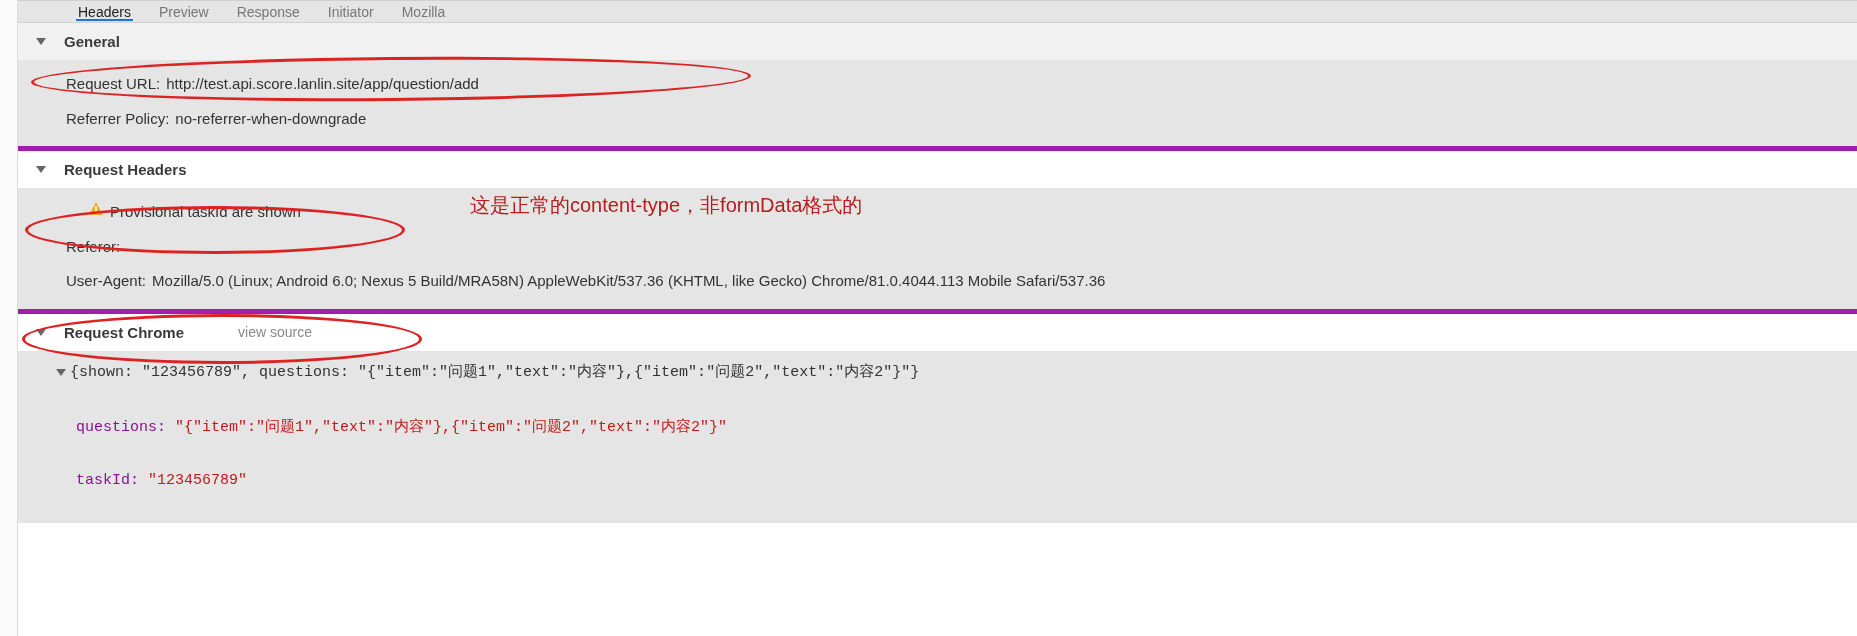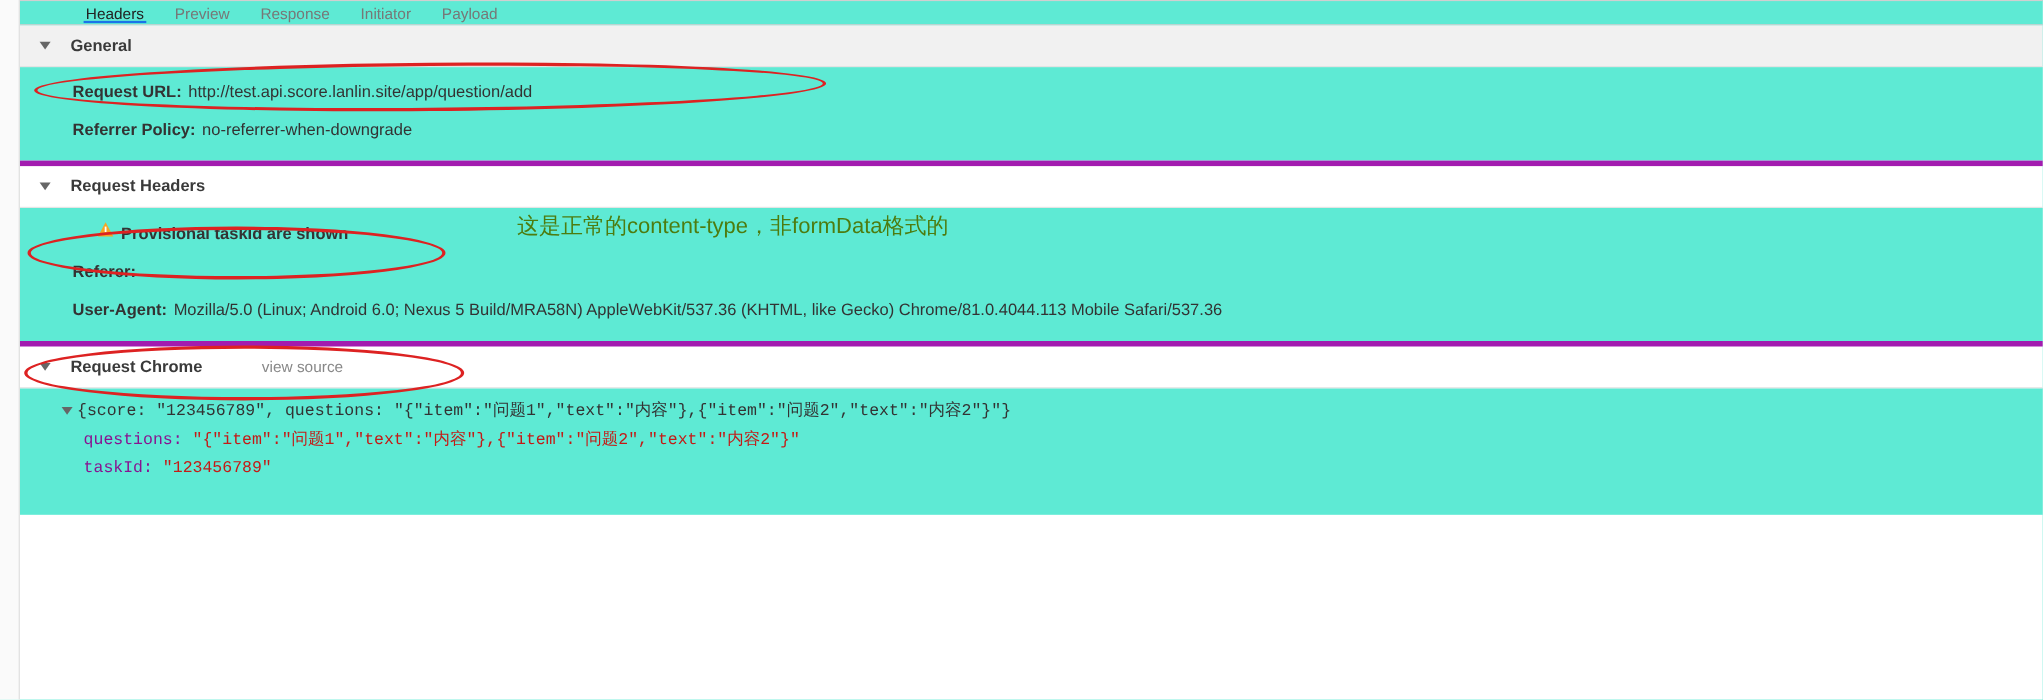--- a/index.html
+++ b/index.html
@@ -12,21 +12,21 @@
   }
   .sidebar-gap {
     width: 18px;
     background: #fafafa;
     border-right: 1px solid #ddd;
     position: absolute;
     left: 0; top: 0; bottom: 0;
   }
   .main {
     margin-left: 18px;
-    background: #5eead4;
+    background: #e5e5e5;
     border-top: 1px solid #d0d0d0;
   }
   .tabs-row {
     display: flex;
     align-items: center;
     gap: 28px;
     padding: 0 40px 0 60px;
     height: 22px;
     color: #888;
     font-size: 14px;
@@ -74,21 +74,21 @@
     padding: 6px 0 10px 0;
   }
   .kv-row {
     display: flex;
     align-items: baseline;
     padding: 6px 0 6px 48px;
     line-height: 1.5;
   }
   .kv-row.indent2 { padding-left: 70px; }
   .kv-label {
-    font-weight: 700;
+    font-weight: 400;
     color: #333;
     margin-right: 6px;
     white-space: nowrap;
   }
   .kv-value {
     font-family: Liberation Sans, sans-serif;
     color: #333;
     white-space: pre;
   }
   .warn-icon {
@@ -114,56 +114,56 @@
   .payload-line .tri2 {
     display: inline-block;
     width: 0; height: 0;
     border-left: 5px solid transparent;
     border-right: 5px solid transparent;
     border-top: 7px solid #666;
     margin-right: 4px;
   }
   .json-key { color: #881391; }
   .json-str { color: #c41a16; }
-  .payload-sub { padding-left: 20px; }
+  .payload-sub { padding-left: 20px; margin-top: 28px; }
 
   
   .ellipse {
     position: absolute;
     border: 3px solid #d22;
     border-radius: 50%;
     pointer-events: none;
   }
   .e1 { left: 31px; top: 57px;  width: 720px; height: 44px; transform: rotate(-0.5deg); }
   .e2 { left: 25px; top: 206px; width: 380px; height: 48px; }
   .e3 { left: 22px; top: 314px; width: 400px; height: 50px; }
   .annotation-text {
     position: absolute;
     left: 470px;
     top: 192px;
-    color: #4d7c0f;
+    color: #b91c1c;
     font-family: Arial, "Microsoft YaHei", sans-serif;
     font-size: 20px;
   }
   .wrap { position: relative; min-height: 636px; }
 </style>
 </head>
 <body>
 
 <div class="wrap">
 <div class="sidebar-gap"></div>
 
 <div class="main">
 
   <div class="tabs-row">
     <span class="tab active">Headers</span>
     <span class="tab">Preview</span>
     <span class="tab">Response</span>
     <span class="tab">Initiator</span>
-    <span class="tab">Payload</span>
+    <span class="tab">Mozilla</span>
   </div>
 
   <div class="section-header">
     <span class="tri"></span>
     <span>General</span>
   </div>
   <div class="section-body">
     <div class="kv-row">
       <span class="kv-label">Request URL:</span>
       <span class="kv-value">http://test.api.score.lanlin.site/app/question/add</span>
@@ -198,21 +198,21 @@
     </div>
   </div>
 
   <div class="section-header light">
     <span class="tri"></span>
     <span>Request Chrome</span>
     <span class="view-source">view source</span>
   </div>
   <div class="payload-body">
     <div class="payload-line">
-      <span class="tri2"></span><span>{score: </span><span>"123456789"</span><span>, questions: </span><span>"{"item":"问题1","text":"内容"},{"item":"问题2","text":"内容2"}"</span><span>}</span>
+      <span class="tri2"></span><span>{shown: </span><span>"123456789"</span><span>, questions: </span><span>"{"item":"问题1","text":"内容"},{"item":"问题2","text":"内容2"}"</span><span>}</span>
     </div>
     <div class="payload-line payload-sub">
       <span class="json-key">questions:</span>
       <span> </span>
       <span class="json-str">"{"item":"问题1","text":"内容"},{"item":"问题2","text":"内容2"}"</span>
     </div>
     <div class="payload-line payload-sub">
       <span class="json-key">taskId:</span>
       <span> </span>
       <span class="json-str">"123456789"</span>

